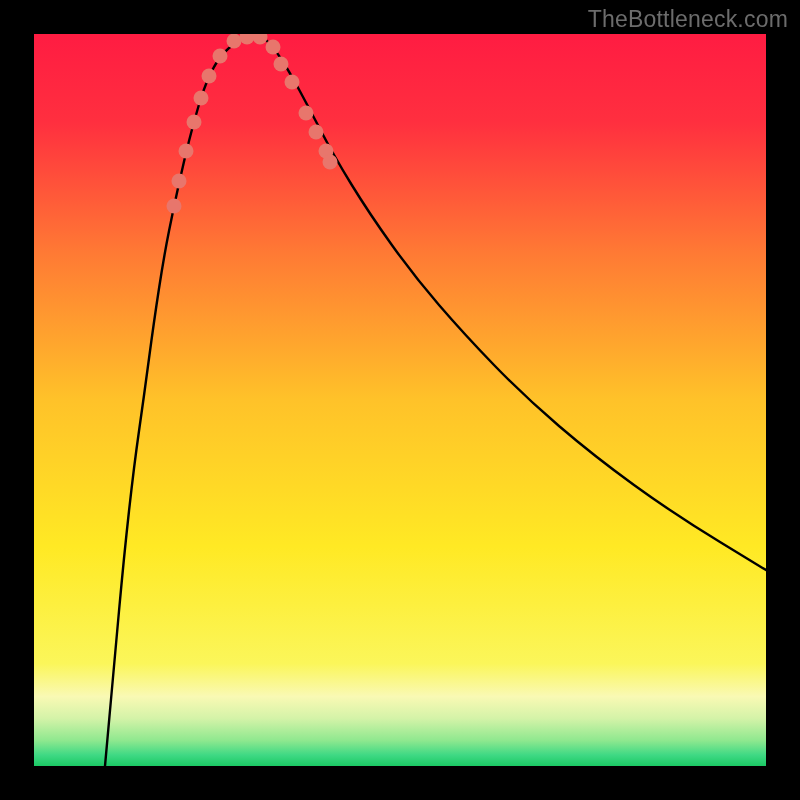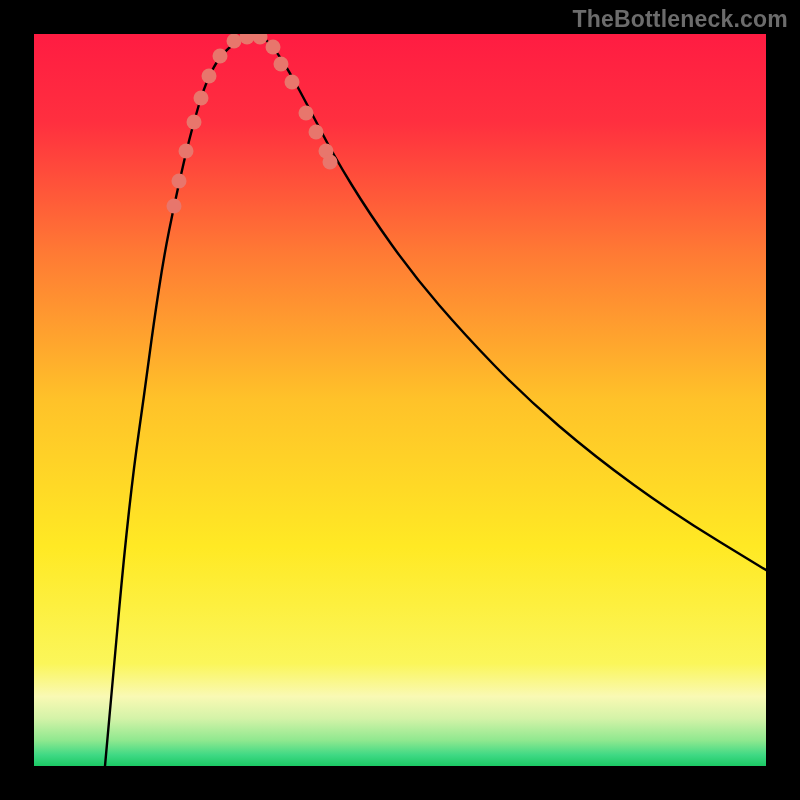--- a/index.html
+++ b/index.html
@@ -25,21 +25,21 @@
     top: 0;
     width: 100%;
     height: 100%;
   }
   .watermark {
     position: absolute;
     top: 6px;
     right: 12px;
     color: #6c6c6c;
     font-size: 23px;
-    font-weight: 700;
+    font-weight: 400;
     letter-spacing: 0.2px;
   }
   svg.curves {
     position: absolute;
     left: 0;
     top: 0;
     width: 100%;
     height: 100%;
   }
 </style>

